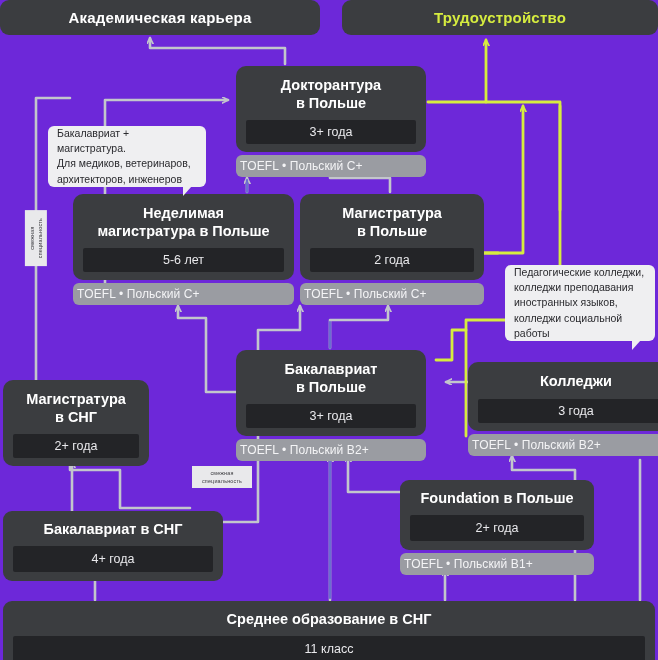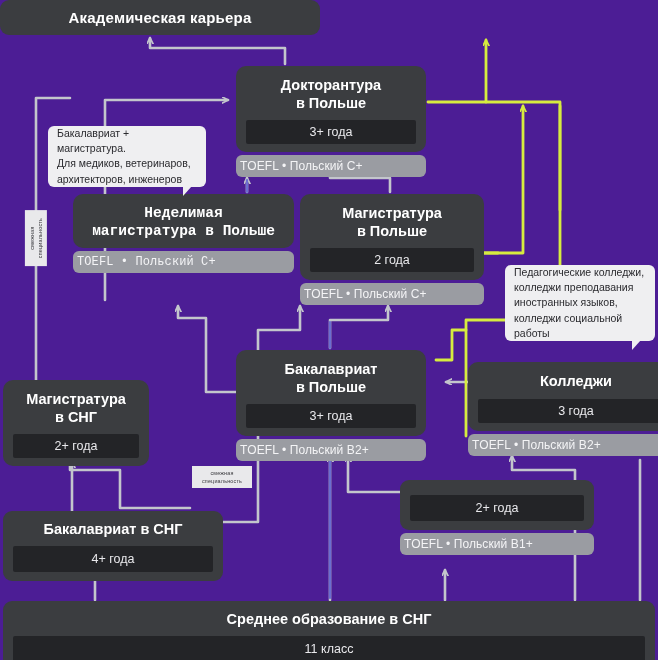--- a/index.html
+++ b/index.html
@@ -1,18 +1,18 @@
 <!DOCTYPE html>
 <html><head>
 <meta charset="utf-8">
 <style>
   html,body{margin:0;padding:0;background:#000;}
   body{width:658px;height:660px;position:relative;overflow:hidden;
        font-family:"Liberation Sans","DejaVu Sans",sans-serif;}
-  #stage{position:absolute;left:0;top:0;width:658px;height:660px;background:#4c1d95;}
+  #stage{position:absolute;left:0;top:0;width:658px;height:660px;background:#6d28d9;}
 
   
   #wires{position:absolute;left:0;top:0;width:658px;height:660px;}
 
   
   .hdr{position:absolute;background:#3b3d40;border-radius:9px;
        display:flex;align-items:center;justify-content:center;
        color:#fff;font-size:15px;font-weight:bold;letter-spacing:.2px;}
   .hdr.job{color:#d6ec3f;}
 
@@ -114,32 +114,36 @@
       <path d="M484,253 L498,253"></path>
       <path d="M466,436 L466,320 L560,320"></path>
       <path d="M436,360 L452,360 L452,330 L466,330"></path>
       <path d="M560,320 L560,106"></path>
     </g>
   </svg>
 
   <div class="hdr" style="left:0;top:0;width:320px;height:35px;">
     <span>Академическая карьера</span>
   </div>
+  <div class="hdr job" style="left:342px;top:0;width:316px;height:35px;">
+    <span>Трудоустройство</span>
+  </div>
 
   <div class="node" style="left:236px;top:66px;width:190px;">
     <div class="body">
       <div class="title">Докторантура<br>в Польше</div>
       <div class="dur">3+ года</div>
     </div>
     <div class="req">TOEFL • Польский C+</div>
   </div>
 
-  <div class="node" style="left:73px;top:194px;width:221px;font-family:Liberation Mono, monospace;">
+  <div class="node" style="left:73px;top:194px;width:221px;">
     <div class="body">
       <div class="title">Неделимая<br>магистратура в Польше</div>
+      <div class="dur">5-6 лет</div>
     </div>
     <div class="req">TOEFL • Польский C+</div>
   </div>
 
   <div class="node" style="left:300px;top:194px;width:184px;">
     <div class="body">
       <div class="title">Магистратура<br>в Польше</div>
       <div class="dur">2 года</div>
     </div>
     <div class="req">TOEFL • Польский C+</div>
@@ -170,20 +174,21 @@
 
   <div class="node barnode" style="left:3px;top:511px;width:220px;">
     <div class="body">
       <div class="title">Бакалавриат в СНГ</div>
       <div class="dur">4+ года</div>
     </div>
   </div>
 
   <div class="node barnode" style="left:400px;top:480px;width:194px;">
     <div class="body">
+      <div class="title">Foundation в Польше</div>
       <div class="dur">2+ года</div>
     </div>
     <div class="req">TOEFL • Польский B1+</div>
   </div>
 
   <div class="node barnode" style="left:3px;top:601px;width:652px;">
     <div class="body">
       <div class="title">Среднее образование в СНГ</div>
       <div class="dur">11 класс</div>
     </div>

